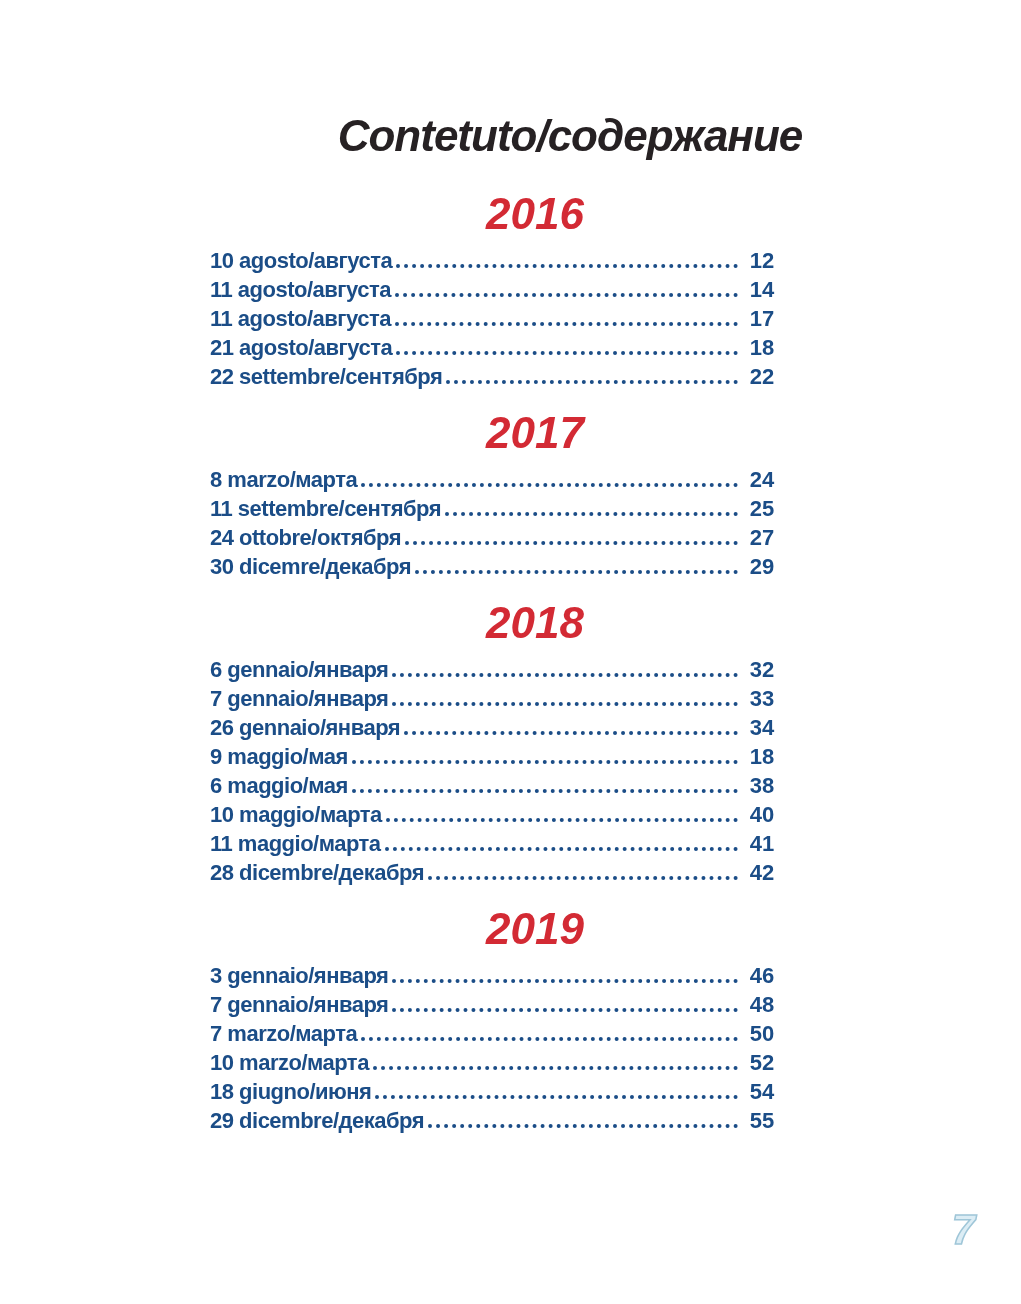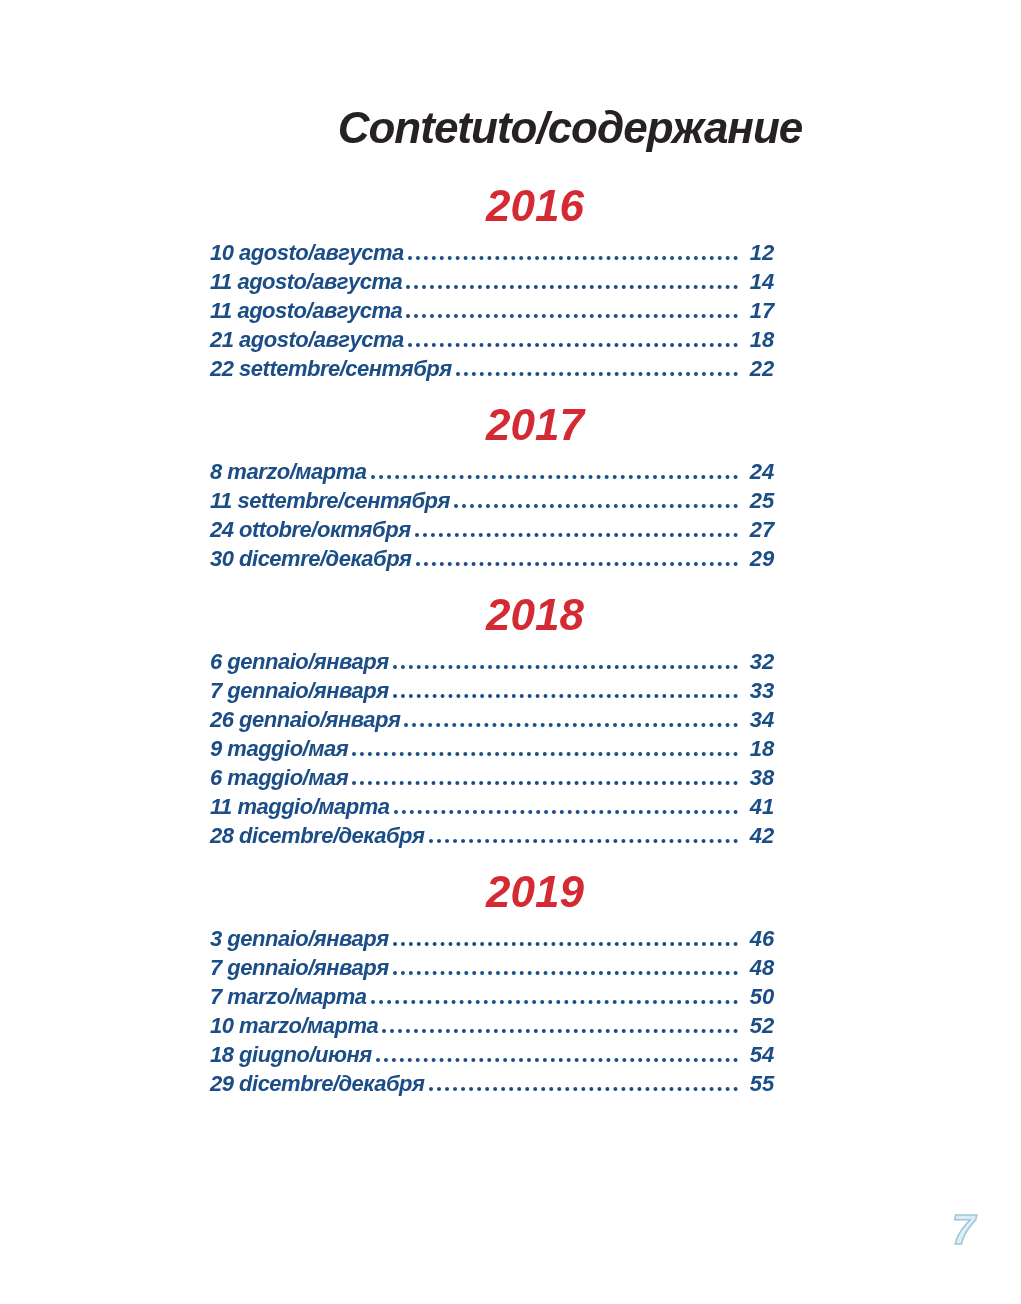--- a/index.html
+++ b/index.html
@@ -11,21 +11,21 @@
     position: relative;
   }
   .page { position: absolute; inset: 0; background: #ffffff; }
   .content {
     position: absolute;
     left: 210px; top: 0;
     width: 574px;
   }
   .page-title {
     padding-top: 96px;
-    margin: 4px;
+    margin: 12px;
     font-size: 44px;
     line-height: 56px;
     font-weight: bold;
     font-style: italic;
     letter-spacing: -1px;
     color: #262123;
     text-align: center;
     transform: translateX(73px);
     white-space: nowrap;
   }
@@ -40,21 +40,20 @@
     transform: translateX(38px);
   }
   .toc-section:first-child .year-heading { margin-top: 30px; }
   .entry-list { margin: 0; padding: 0; }
   .toc-row {
     display: flex;
     align-items: baseline;
     height: 29px;
     font-size: 22px;
     font-weight: bold;
-    font-style: italic;
     color: #1b4d87;
     white-space: nowrap;
   }
   .entry-label { flex: 0 0 auto; letter-spacing: -0.5px; }
   .leader {
     flex: 1 1 auto;
     border-bottom: 4px dotted #1b4d87;
     margin: 0 2px 0 4px;
     min-width: 20px;
   }
@@ -172,20 +171,25 @@
     <span class="leader"></span>
     <span class="entry-page">18</span>
   </div>
 
   <div class="toc-row">
     <span class="entry-label">6 maggio/мая</span>
     <span class="leader"></span>
     <span class="entry-page">38</span>
   </div>
 
+  <div class="toc-row">
+    <span class="entry-label">10 maggio/марта</span>
+    <span class="leader"></span>
+    <span class="entry-page">40</span>
+  </div>
 
   <div class="toc-row">
     <span class="entry-label">11 maggio/марта</span>
     <span class="leader"></span>
     <span class="entry-page">41</span>
   </div>
 
   <div class="toc-row">
     <span class="entry-label">28 dicembre/декабря</span>
     <span class="leader"></span>

